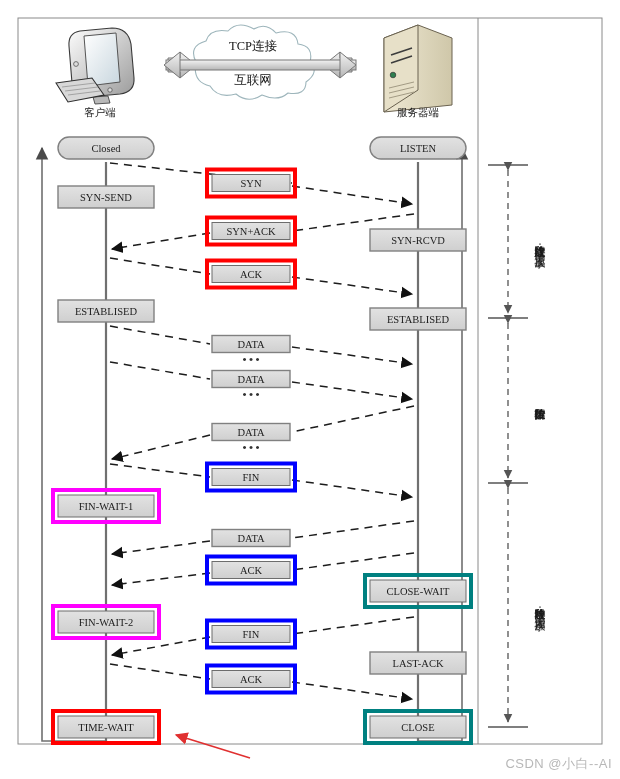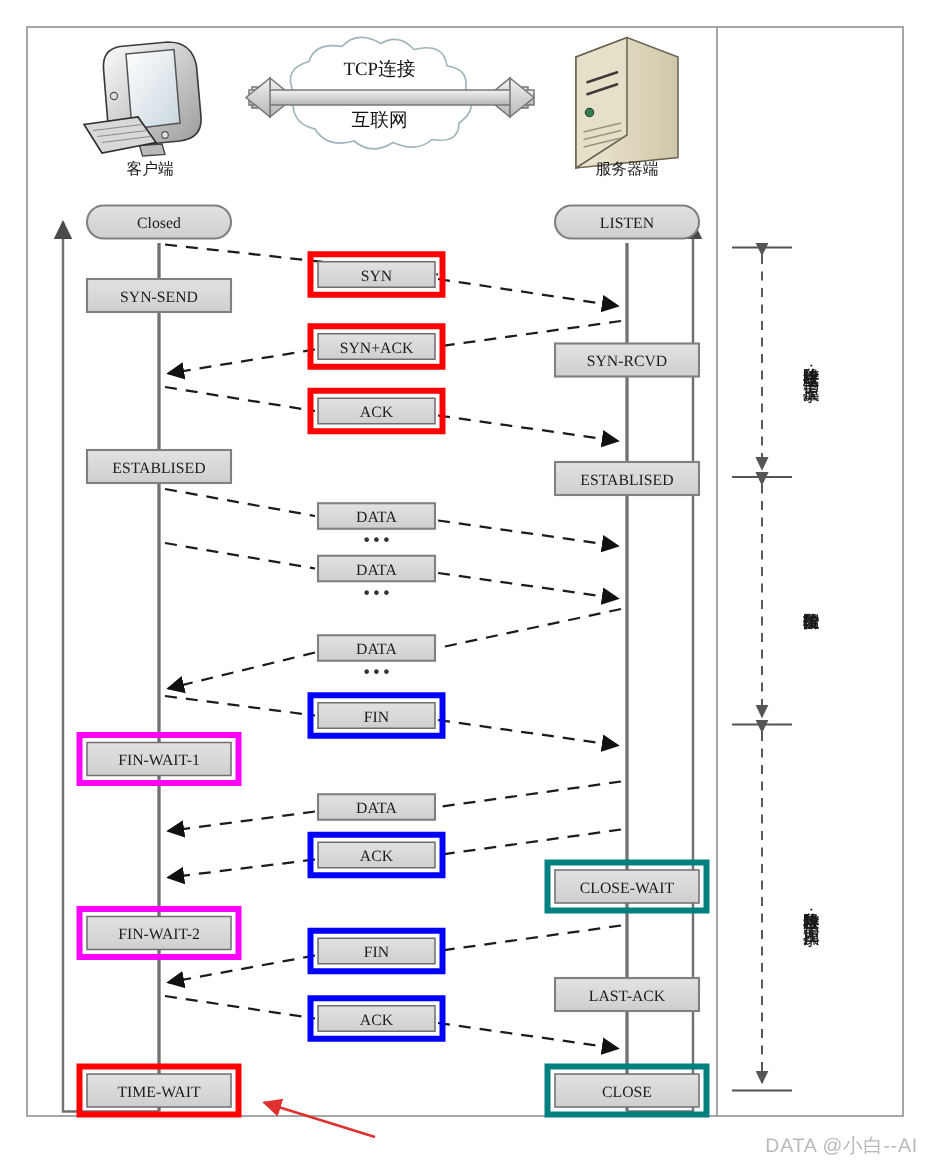--- a/index.html
+++ b/index.html
@@ -276,14 +276,14 @@
             writing-mode:vertical-rl;text-orientation:upright;font-size:11px;color:#1a1a1a;
             display:flex;align-items:center;justify-content:center;line-height:1.25;">数据传输阶段</div>
 <div style="position:absolute;left:524px;top:485px;width:30px;height:240px;
             writing-mode:vertical-rl;text-orientation:upright;font-size:11px;color:#1a1a1a;
             display:flex;align-items:center;justify-content:center;line-height:1.25;">连接释放阶段：四次挥手</div>
 
 <div style="position:absolute;left:232px;top:352px;width:40px;text-align:center;font-size:13px;color:#333;letter-spacing:2px;">•••</div>
 <div style="position:absolute;left:232px;top:387px;width:40px;text-align:center;font-size:13px;color:#333;letter-spacing:2px;">•••</div>
 <div style="position:absolute;left:232px;top:440px;width:40px;text-align:center;font-size:13px;color:#333;letter-spacing:2px;">•••</div>
 
-<div class="wm">DATA @小白--AI</div>
+<div class="wm">CSDN @小白--AI</div>
 </div>
 
 </body></html>

